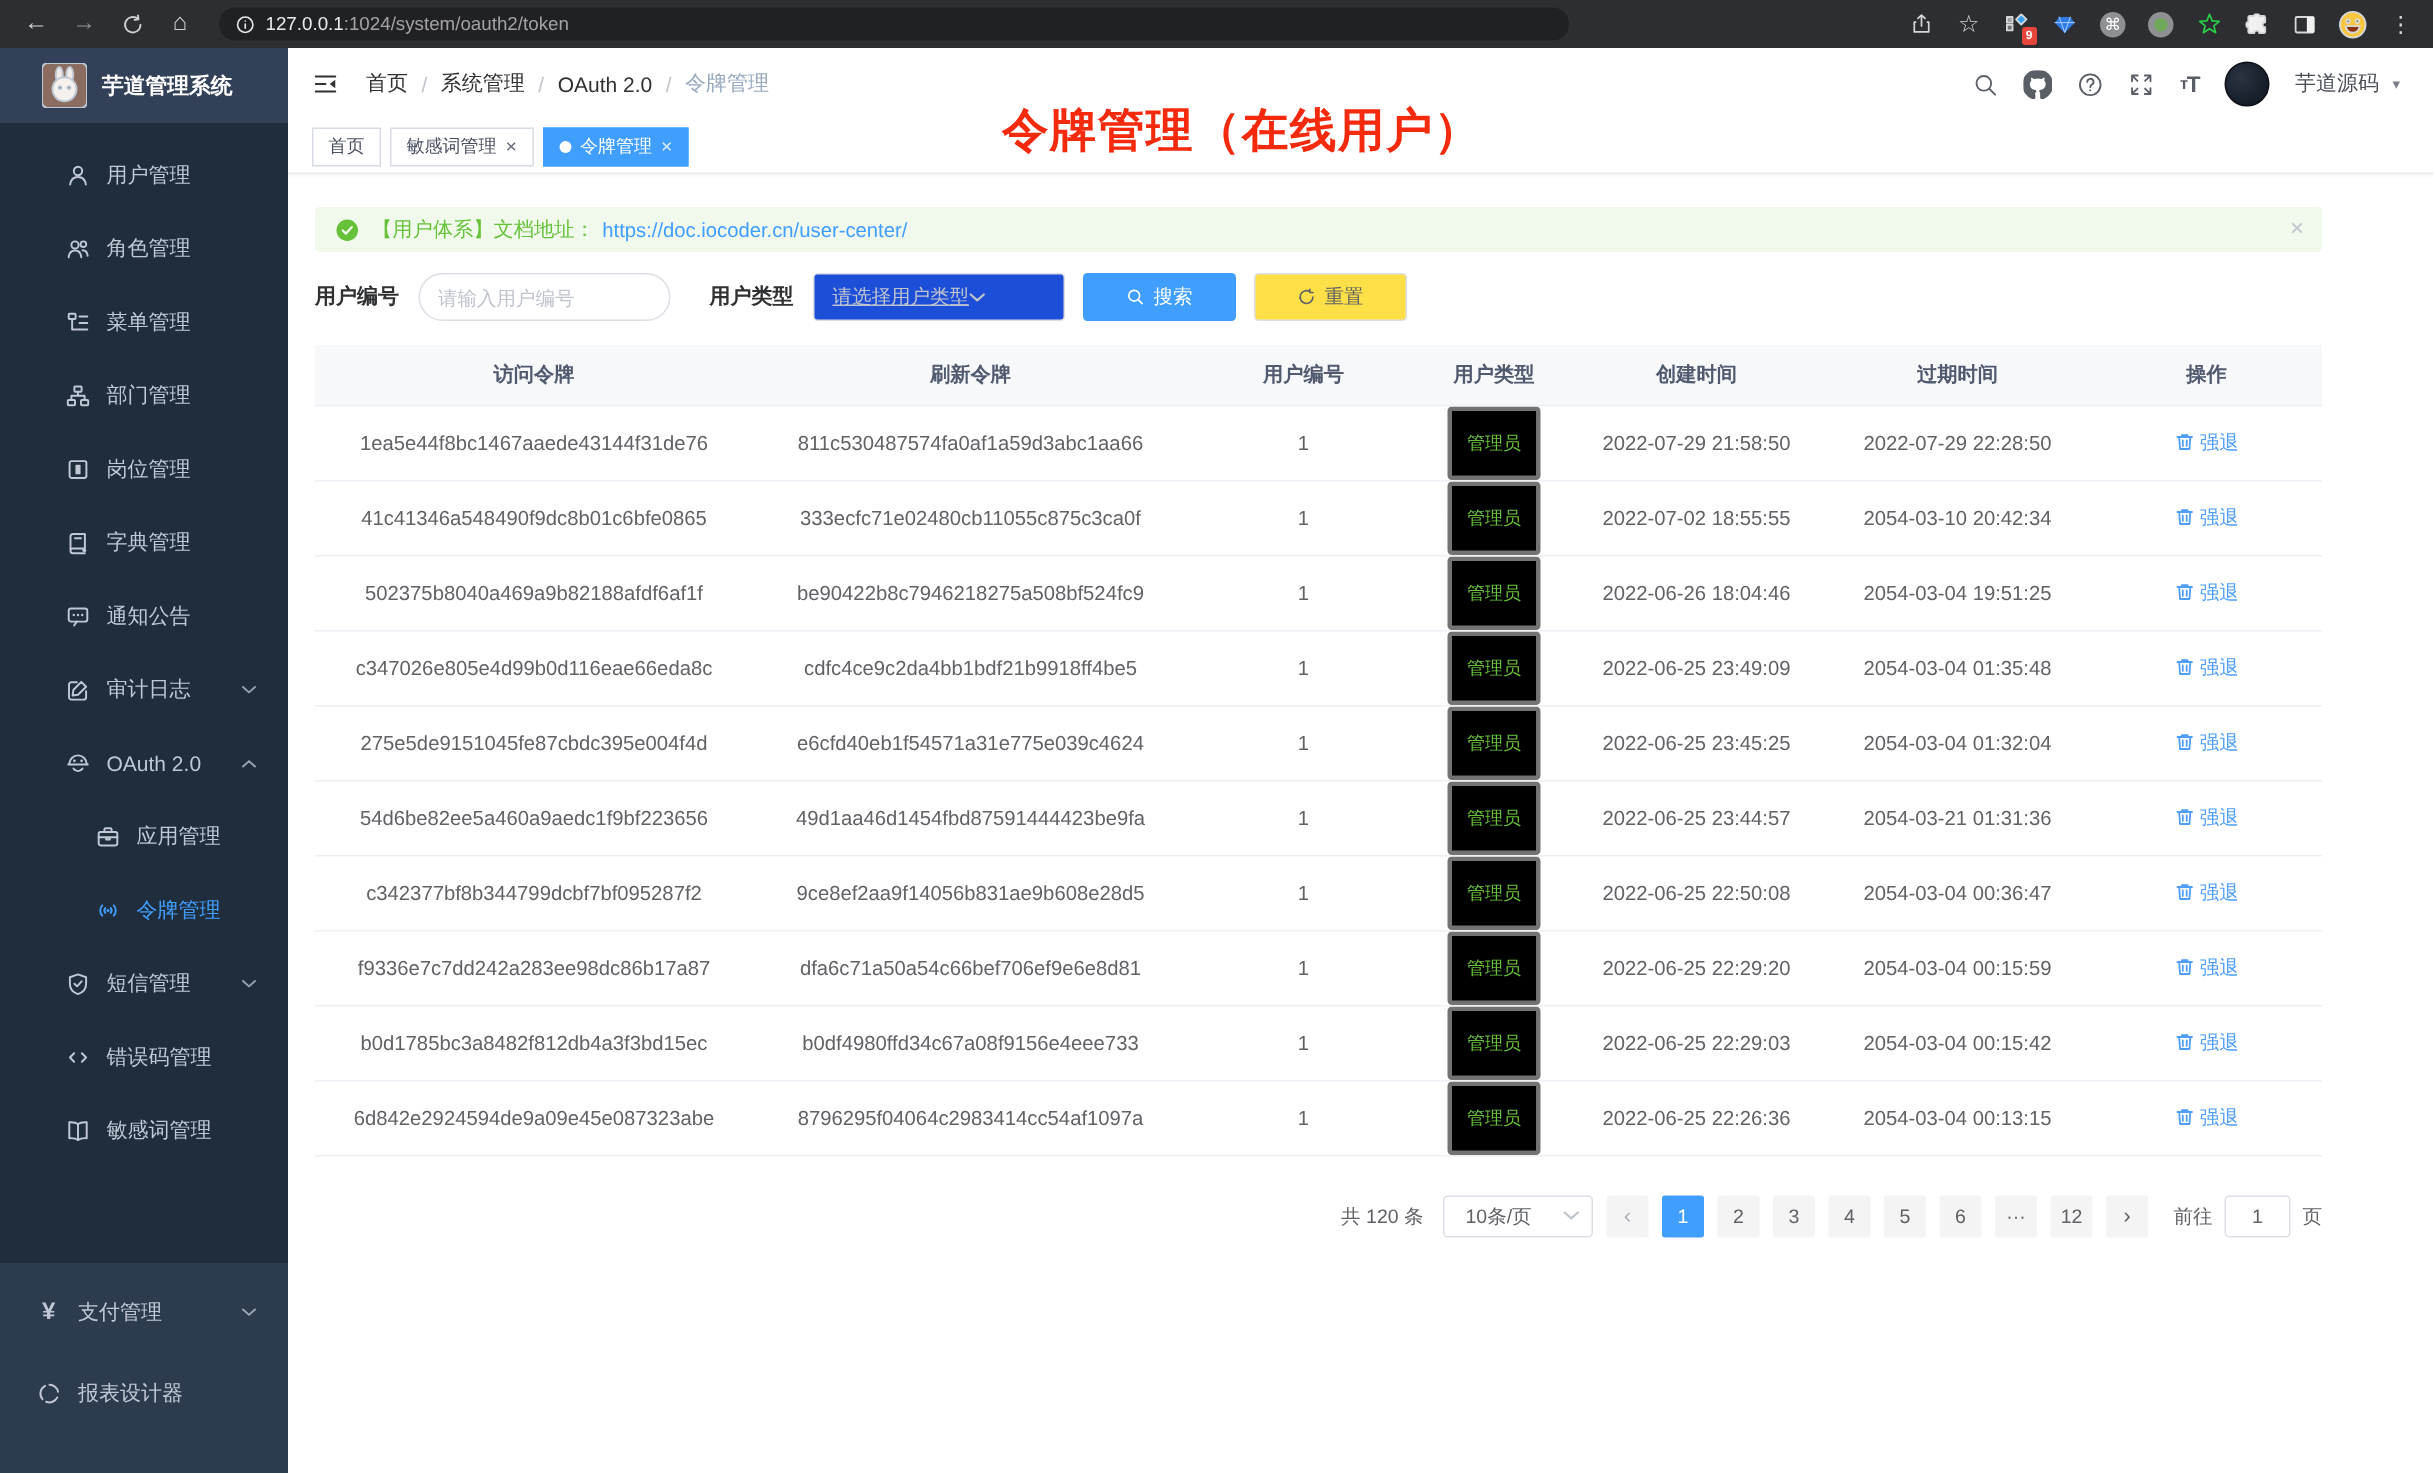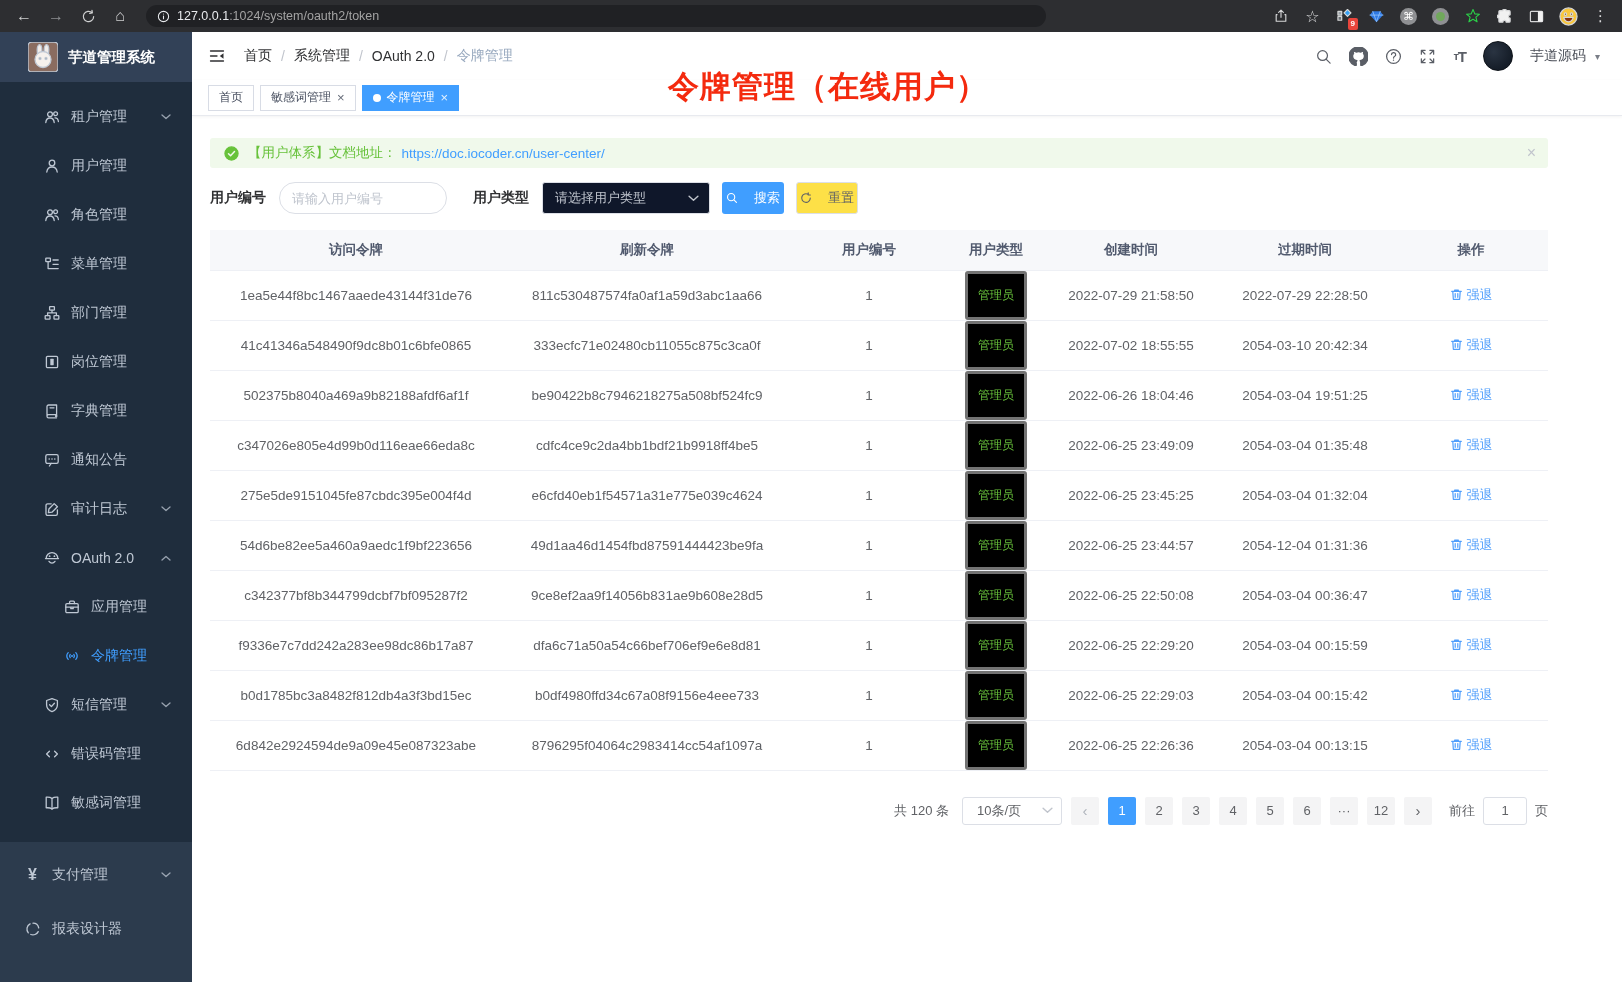--- a/index.html
+++ b/index.html
@@ -66,24 +66,24 @@
 
   .alert { height:30px; background:#f0f9eb; border-radius:3px; display:flex; align-items:center; padding:0 14px; font-size:13.5px; color:#67c23a; position:relative; }
   .alert .chk { display:flex; margin-right:9px; }
   .alert-link { color:#409eff; margin-left:5px; cursor:pointer; text-decoration:none; }
   .alert-close { position:absolute; right:12px; color:#c0c4cc; font-size:16px; cursor:pointer; }
 
   .filters { display:flex; align-items:center; margin:14px 0 16px; }
   .f-label { font-size:14px; font-weight:bold; color:#303133; margin-right:13px; }
   .f-input { width:168px; height:32px; border:1px solid #dcdfe6; border-radius:3px; padding:0 12px; font-size:13px; color:#606266; outline:none; }
   .f-input::placeholder { color:#bfc4cd; }
-  .f-sel { width:168px; height:32px; border:1px solid #dcdfe6; border-radius:3px; padding:0 10px 0 12px; font-size:13px; color:#bfc4cd; display:flex; align-items:center; justify-content:space-between; cursor:pointer; background:#0f172a; }
+  .f-sel { width:168px; height:32px; border:1px solid #dcdfe6; border-radius:3px; padding:0 10px 0 12px; font-size:13px; color:#bfc4cd; display:flex; align-items:center; cursor:pointer; background:#1d4ed8;text-decoration:underline; }
   .f-sel .sel-ar { color:#c0c4cc; display:flex; }
   .gap1 { margin-right:26px;border-radius:16px; } .gap2 { margin-right:12px; }
-  .btn { height:32px; display:inline-flex; align-items:center; gap:16px; padding:0 3px; border-radius:3px; font-size:13px; cursor:pointer; border:1px solid transparent; }
+  .btn { height:32px; display:inline-flex; align-items:center; gap:6px; padding:0 28px; border-radius:3px; font-size:13px; cursor:pointer; border:1px solid transparent; }
   .btn-primary { background:#409eff; color:#fff; }
   .btn-plain { background:#fde047; border-color:#dcdfe6; color:#606266; }
   .btn svg { width:12px; height:12px; }
 
   table.grid { width:1338px; border-collapse:collapse; table-layout:fixed; font-size:13.5px; color:#606266; }
   .grid th { height:40px; background:#f7f8fa; color:#515a6e; font-weight:bold; text-align:center; font-size:13.5px; border-bottom:1px solid #eef0f5; }
   .grid td { height:48px; text-align:center; border-bottom:1px solid #eef0f5; overflow:hidden; white-space:nowrap; }
   .tag-success { display:inline-block; padding:13px 10px; font-size:12px; color:#67c23a; background:#000000; border:3px solid #737373; border-radius:3px; }
   .action-link { color:#4f9efc; display:inline-flex; align-items:center; gap:4px; cursor:pointer; font-size:13px; }
   .action-link svg { width:13px; height:13px; }
@@ -186,36 +186,20 @@
           <rect width="30" height="30" rx="4" fill="#8a6c60"></rect>
           <ellipse cx="11.5" cy="8" rx="2.3" ry="5.4" fill="#f2ece8"></ellipse>
           <ellipse cx="18.5" cy="8" rx="2.3" ry="5.4" fill="#f2ece8"></ellipse>
           <circle cx="15" cy="17.5" r="8" fill="#f6f1ed"></circle>
           <circle cx="12" cy="16.5" r="1" fill="#333"></circle>
           <circle cx="18" cy="16.5" r="1" fill="#333"></circle>
         </svg>
       <span class="logo-title">芋道管理系统</span>
     </div>
     <nav class="menu">
-        <div class="menu-item">
-          <span class="mi-icon">
-            <svg viewBox="0 0 16 16">
-              <circle cx="6" cy="5.3" r="2.4"></circle>
-              <path d="M1.8 13.5c.3-3 2-4.5 4.2-4.5s3.9 1.5 4.2 4.5"></path>
-              <circle cx="11.6" cy="4.8" r="1.9"></circle>
-              <path d="M11 8.8c2 0 3.2 1.5 3.4 3.7"></path>
-            </svg>
-          </span>
-          <span class="mi-label">租户管理</span>
-          <span class="mi-arrow arrow-down">
-            <svg viewBox="0 0 10 6" width="10" height="6">
-              <path d="M1 1l4 3.6L9 1"></path>
-            </svg>
-          </span>
-        </div>
         <div class="menu-item">
           <span class="mi-icon">
             <svg viewBox="0 0 16 16">
               <circle cx="8" cy="5" r="2.8"></circle>
               <path d="M2.8 14c.4-3.4 2.6-5 5.2-5s4.8 1.6 5.2 5"></path>
             </svg>
           </span>
           <span class="mi-label">用户管理</span>
         </div>
         <div class="menu-item">
@@ -572,21 +556,21 @@
                     </svg>
                     <span>强退</span>
                   </span></td>
               </tr>
               <tr>
                 <td>54d6be82ee5a460a9aedc1f9bf223656</td>
                 <td>49d1aa46d1454fbd87591444423be9fa</td>
                 <td>1</td>
                 <td><span class="tag-success">管理员</span></td>
                 <td>2022-06-25 23:44:57</td>
-                <td>2054-12-04 01:31:36</td>
+                <td>2054-03-21 01:31:36</td>
                 <td><span class="action-link">
                     <svg viewBox="0 0 14 14">
                       <path d="M1.8 3.6h10.4M5 3.6V2.2h4v1.4M3 3.6l.6 8.6h6.8l.6-8.6M5.6 6v4M8.4 6v4"></path>
                     </svg>
                     <span>强退</span>
                   </span></td>
               </tr>
               <tr>
                 <td>c342377bf8b344799dcbf7bf095287f2</td>
                 <td>9ce8ef2aa9f14056b831ae9b608e28d5</td>

